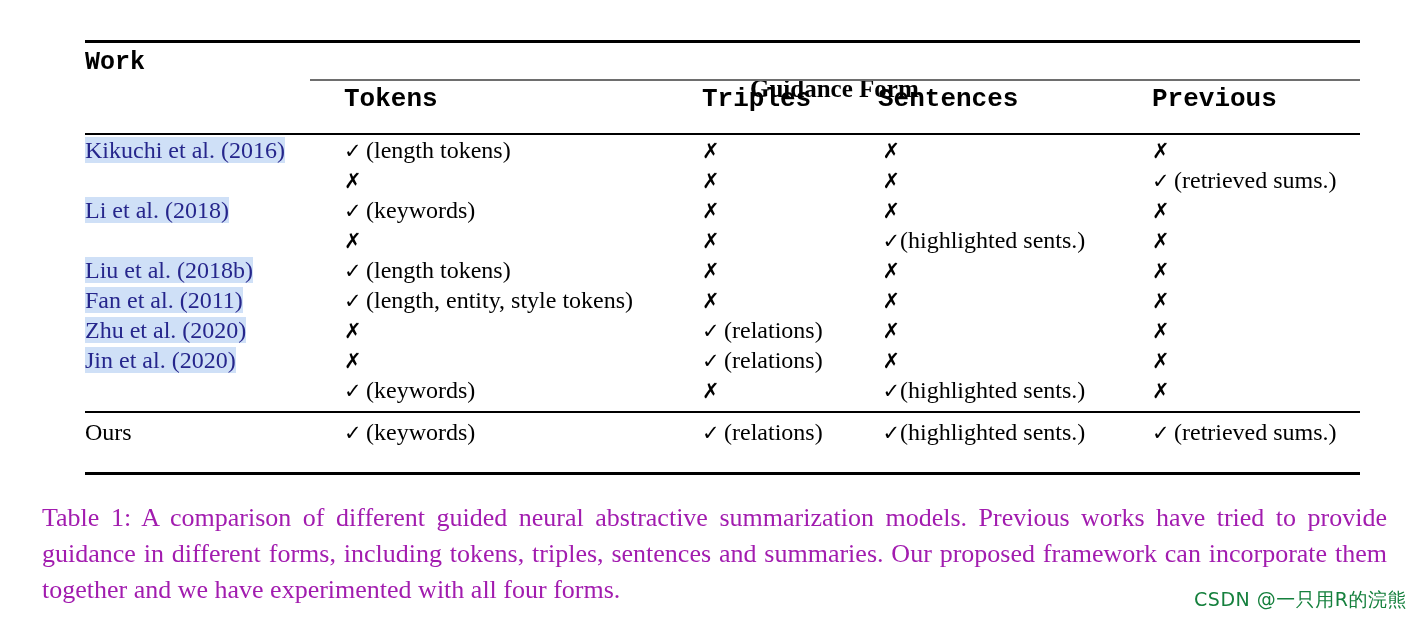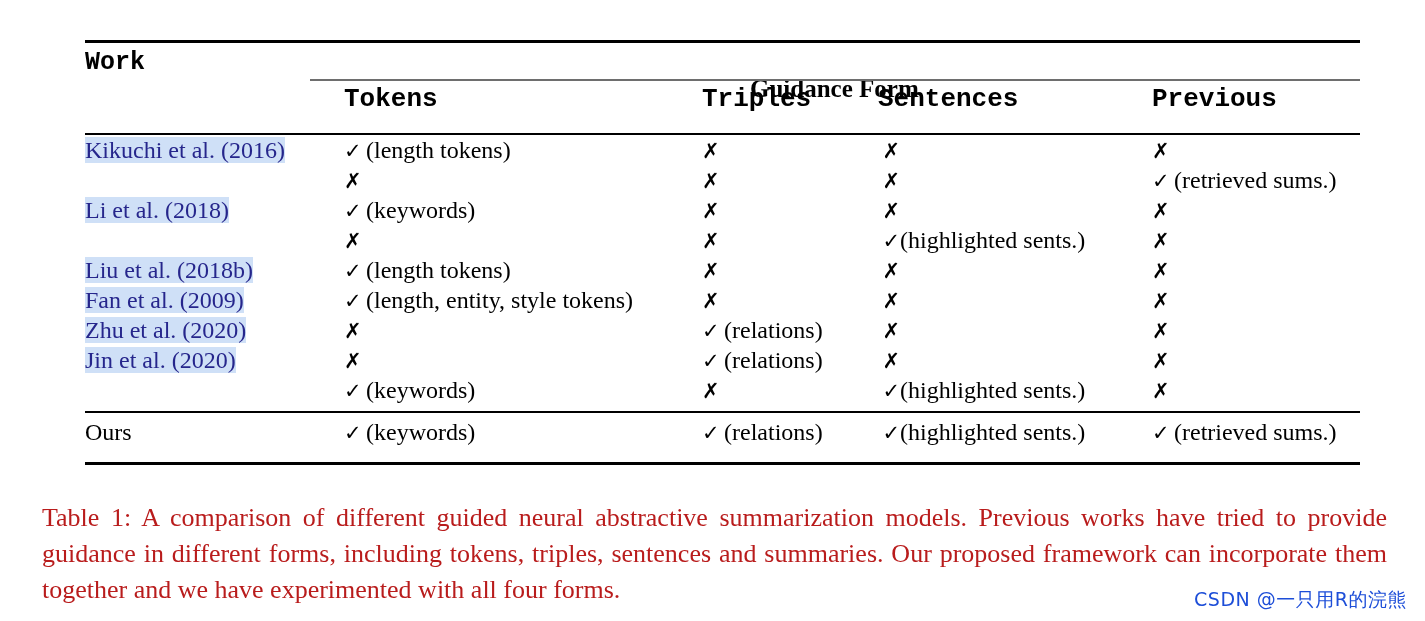--- a/index.html
+++ b/index.html
@@ -128,21 +128,21 @@
   .note { font-size: 24px; }
 
   .ours-sep {
     height: 2px;
     background: #000000;
     margin-top: 6px;
   }
   .ours-row {
     position: relative;
     height: 36px;
-    padding-top: 11px;
+    padding-top: 21px;
   }
   .ours-row .cell {
     position: absolute;
     top: 4px;
     font-size: 24px;
     line-height: 30px;
     white-space: nowrap;
   }
   .bottom-rule {
     height: 3px;
@@ -152,29 +152,29 @@
 
   
   .caption {
     position: absolute;
     left: 42px;
     top: 500px;
     width: 1345px;
     font-size: 26px;
     line-height: 36px;
     text-align: justify;
-    color: #b91c1c;
+    color: #a21caf;
   }
   .caption .lead { font-size: 26px; }
 
   .watermark {
     position: absolute;
     right: 18px;
     bottom: 8px;
-    color: #1d4ed8;
+    color: #15803d;
     font-family: "DejaVu Sans", sans-serif;
     font-size: 19px;
     letter-spacing: 0.5px;
     white-space: nowrap;
   }
 </style>
 </head>
 <body>
 
 <div class="page">
@@ -229,21 +229,21 @@
           <span class="cell c-sum"><span class="mark">✗</span><span class="note"></span></span>
         </div>
         <div class="row">
           <span class="cell c-work"><span class="work-name hl">Liu et al. (2018b)</span></span>
           <span class="cell c-tok"><span class="mark">✓</span><span class="note">(length tokens)</span></span>
           <span class="cell c-tri"><span class="mark">✗</span><span class="note"></span></span>
           <span class="cell c-sen"><span class="mark">✗</span><span class="note"></span></span>
           <span class="cell c-sum"><span class="mark">✗</span><span class="note"></span></span>
         </div>
         <div class="row">
-          <span class="cell c-work"><span class="work-name hl">Fan et al. (2009)</span></span>
+          <span class="cell c-work"><span class="work-name hl">Fan et al. (2011)</span></span>
           <span class="cell c-tok"><span class="mark">✓</span><span class="note">(length, entity, style tokens)</span></span>
           <span class="cell c-tri"><span class="mark">✗</span><span class="note"></span></span>
           <span class="cell c-sen"><span class="mark">✗</span><span class="note"></span></span>
           <span class="cell c-sum"><span class="mark">✗</span><span class="note"></span></span>
         </div>
         <div class="row">
           <span class="cell c-work"><span class="work-name hl">Zhu et al. (2020)</span></span>
           <span class="cell c-tok"><span class="mark">✗</span><span class="note"></span></span>
           <span class="cell c-tri"><span class="mark">✓</span><span class="note">(relations)</span></span>
           <span class="cell c-sen"><span class="mark">✗</span><span class="note"></span></span>

